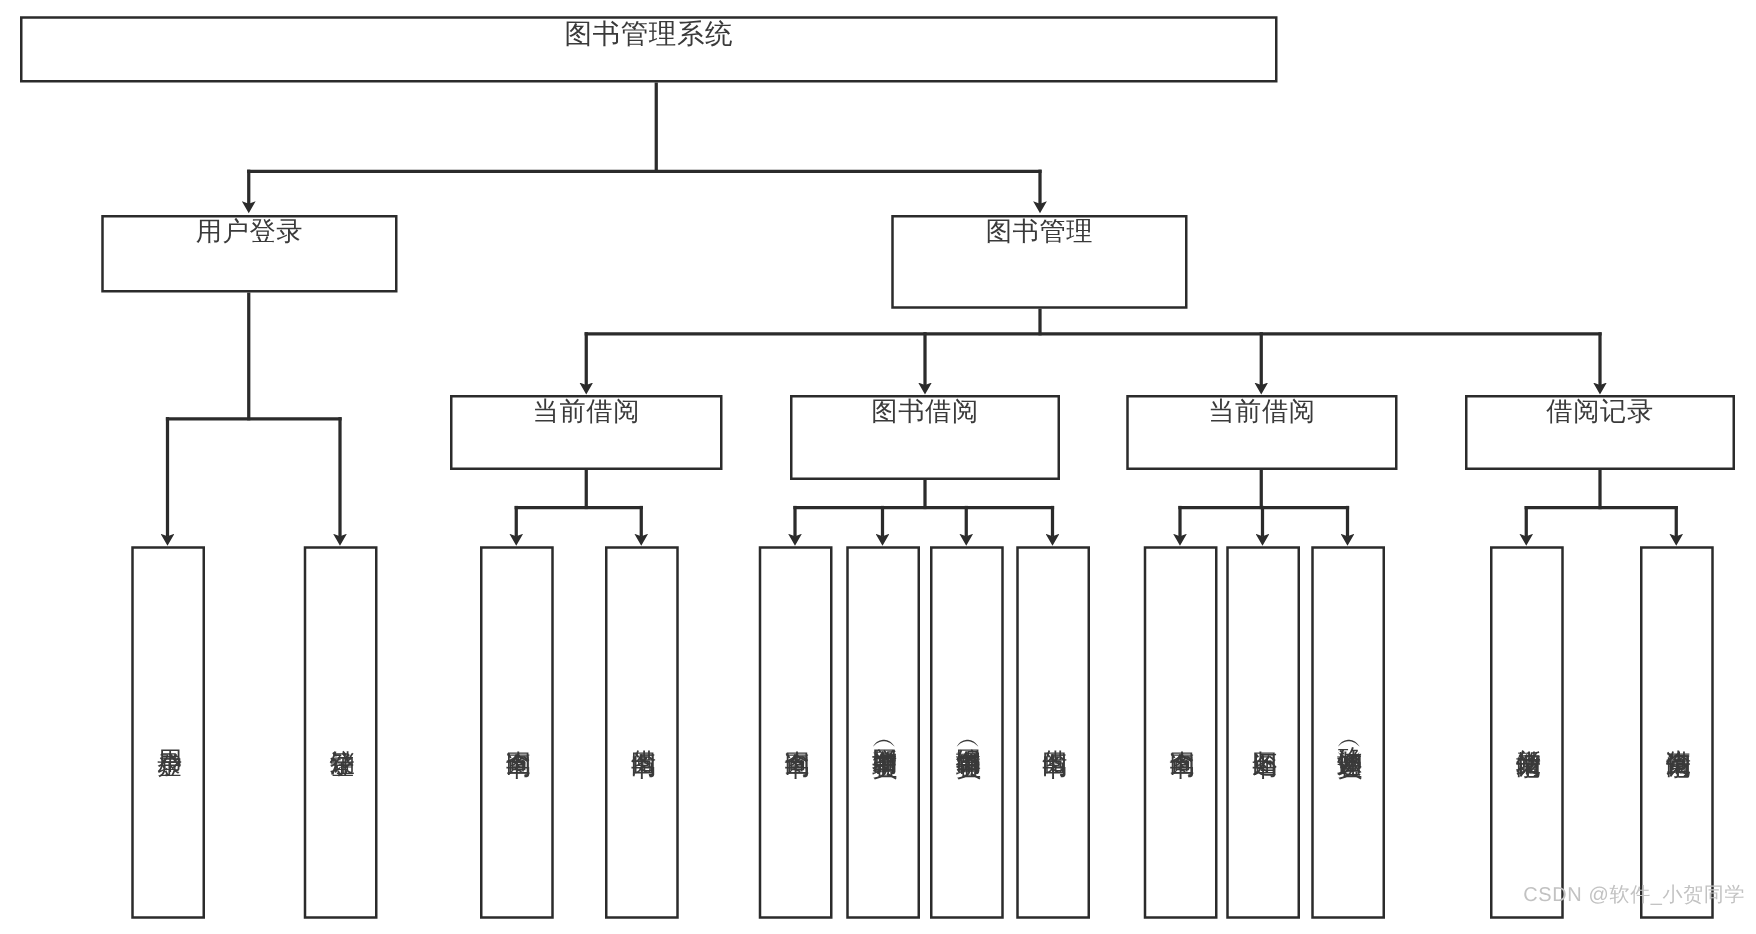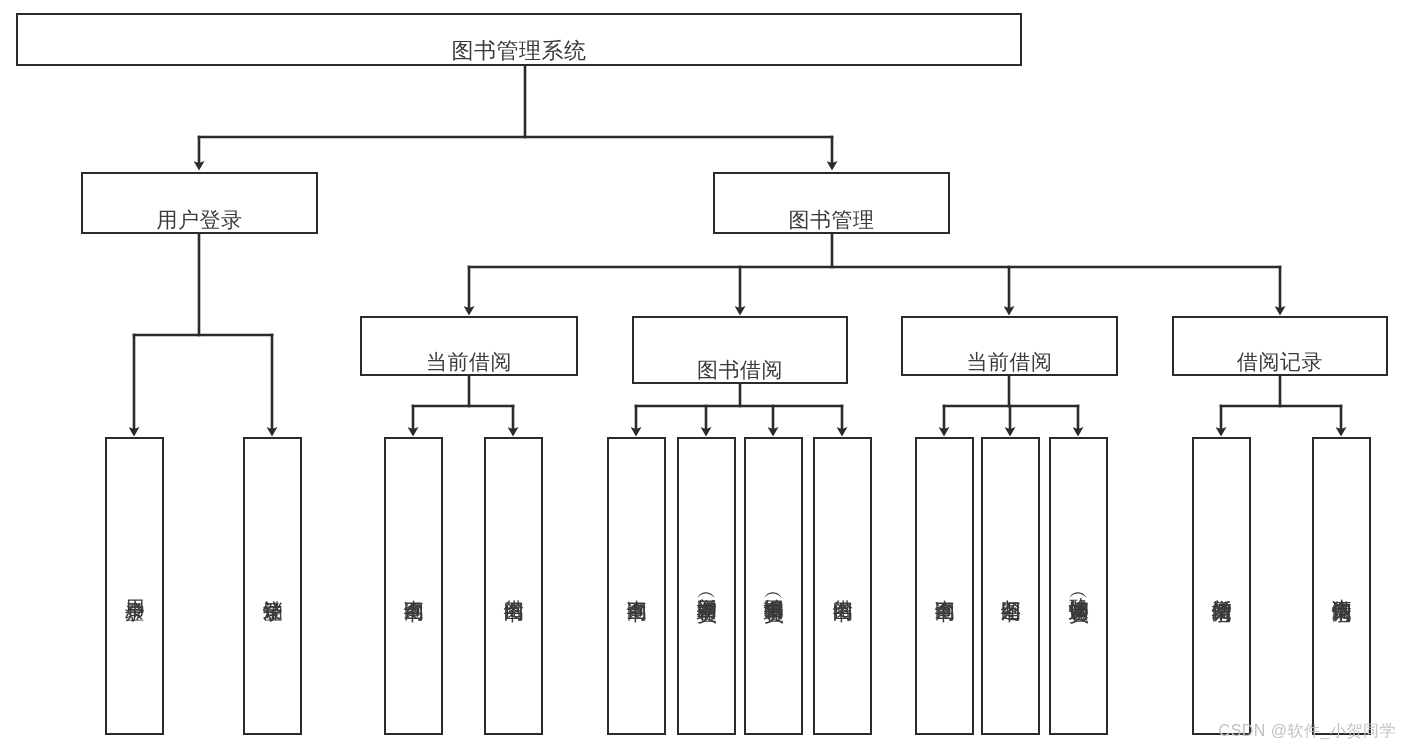--- a/index.html
+++ b/index.html
@@ -24,21 +24,21 @@
     top: 0;
     width: 1405px;
     height: 747px;
   }
   .node {
     position: absolute;
     box-sizing: border-box;
     border: 2.5px solid #2b2b2b;
     background: #ffffff;
     display: flex;
-    align-items: flex-end;
+    align-items: flex-start;
     justify-content: center;
     overflow: hidden;
   }
   .node-label {
     color: #3a3a3a;
     font-size: 21px;
     line-height: 1.12;
     letter-spacing: 0.5px;
     white-space: nowrap;
     text-align: center;
@@ -59,21 +59,21 @@
     line-height: 1.28;
     letter-spacing: 1px;
     white-space: nowrap;
   }
   .node.root .node-label {
     font-size: 22px;
   }
   #watermark {
     position: absolute;
     right: 9px;
-    bottom: 5px;
+    bottom: 20px;
     color: #c2c2c2;
     font-size: 16px;
     letter-spacing: 0.5px;
     white-space: nowrap;
     user-select: none;
   }
 </style>
 </head>
 <body>
 
@@ -133,21 +133,21 @@
   </svg>
 
   <div class="node horiz root" style="left:16px; top:13px; width:1006px; height:53px;">
     <span class="node-label">图书管理系统</span>
   </div>
 
   <div class="node horiz" style="left:81px; top:172px; width:237px; height:62px;">
     <span class="node-label">用户登录</span>
   </div>
 
-  <div class="node horiz" style="left:713px; top:172px; width:237px; height:62px;">
+  <div class="node horiz" style="left:713px; top:172px; width:237px; height:75px;">
     <span class="node-label">图书管理</span>
   </div>
 
   <div class="node horiz" style="left:360px; top:316px; width:218px; height:60px;">
     <span class="node-label">当前借阅</span>
   </div>
 
   <div class="node horiz" style="left:632px; top:316px; width:216px; height:68px;">
     <span class="node-label">图书借阅</span>
   </div>

